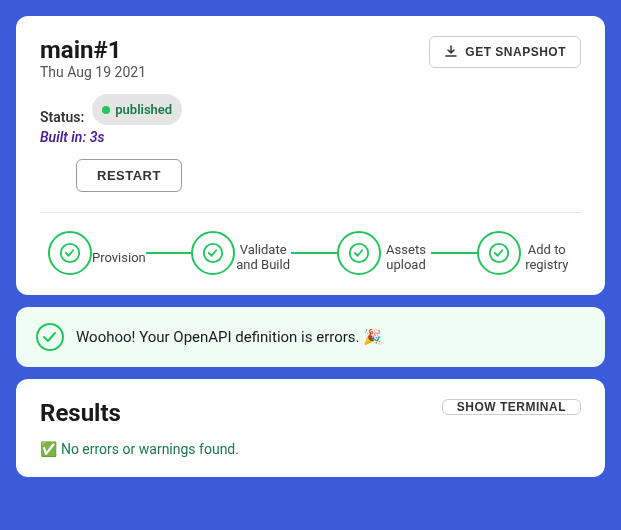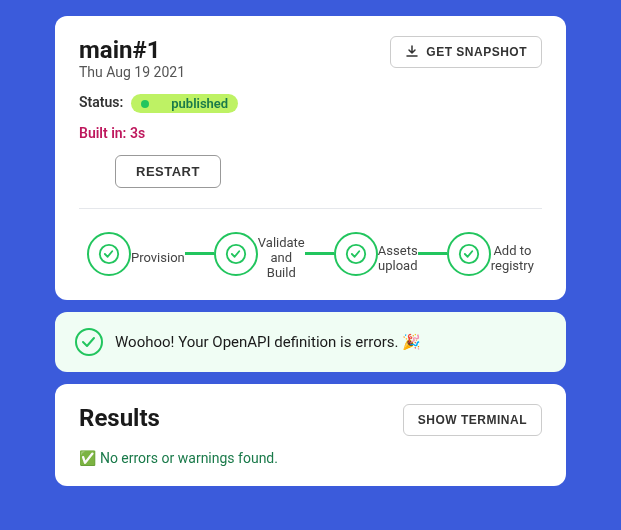--- a/index.html
+++ b/index.html
@@ -8,21 +8,21 @@
       background: #3b5bdb;
       width: 621px;
       min-height: 530px;
       display: flex;
       align-items: flex-start;
       justify-content: center;
       padding: 16px;
     }
     .outer-wrapper {
       background: #3b5bdb;
-      width: 511px;
+      width: 589px;
       display: flex;
       flex-direction: column;
       gap: 12px;
     }
     .card {
       background: #fff;
       border-radius: 12px;
       padding: 20px 24px;
     }
     
@@ -52,53 +52,54 @@
       border-radius: 6px;
       font-size: 12px;
       font-weight: 700;
       cursor: pointer;
       color: #333;
       letter-spacing: 0.5px;
       white-space: nowrap;
     }
     .status-row {
       display: flex;
-      align-items: flex-start;
+      align-items: flex-end;
       gap: 8px;
-      margin-bottom: 12px;
+      margin-bottom: 4px;
       font-size: 14px;
       font-weight: 600;
       color: #333;
     }
     .status-badge {
       display: flex;
       align-items: center;
-      gap: 22px;
-      background: #bef264;
+      gap: 5px;
+      background: #e5e5e5;
       color: #1a7a4a;
       border-radius: 20px;
-      padding: 2px 10px;
+      padding: 8px 10px;
       font-size: 13px;
       font-weight: 600;
     }
     .status-dot {
       width: 8px;
       height: 8px;
       background: #22c55e;
       border-radius: 50%;
       display: inline-block;
     }
     .built-row {
       font-size: 14px;
       font-weight: 600;
       color: #333;
       margin-bottom: 14px;
     }
     .built-row span {
-      color: #be185d;
+      color: #4c1d95;
+      font-style: italic;
     }
     .divider {
       border: none;
       border-top: 1px solid #e5e7eb;
       margin-bottom: 18px;
     }
     .restart-btn {
       border: 1.5px solid #999;
       background: #fff;
       padding: 8px 20px;
@@ -142,21 +143,21 @@
       margin-bottom: 14px;
     }
     .results-title {
       font-size: 24px;
       font-weight: 700;
       color: #1a1a1a;
     }
     .terminal-btn {
       border: 1.5px solid #ccc;
       background: #fff;
-      padding: 8px 14px;
+      padding: 0 14px;
       border-radius: 6px;
       font-size: 12px;
       font-weight: 700;
       cursor: pointer;
       color: #333;
       letter-spacing: 0.5px;
     }
     .no-errors {
       font-size: 14px;
       color: #1a7a4a;

